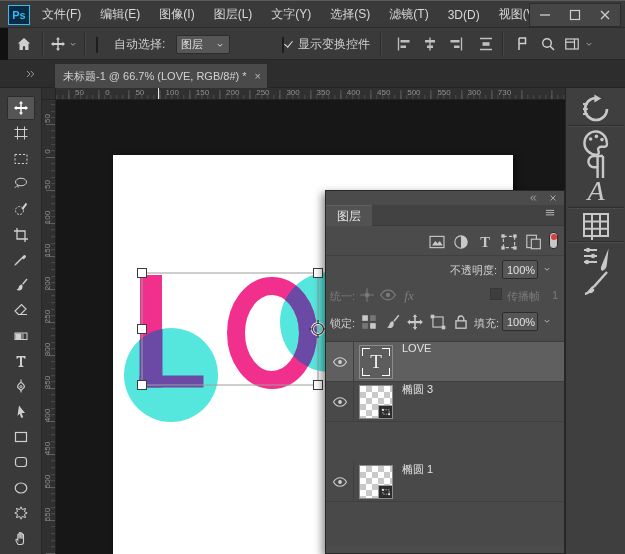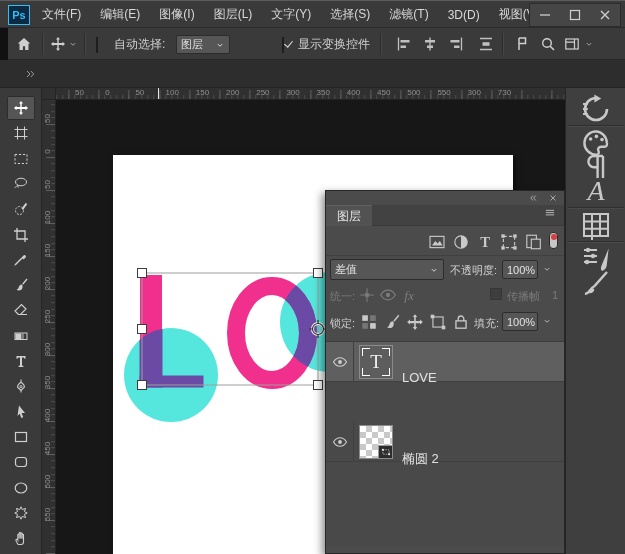--- a/index.html
+++ b/index.html
@@ -79,21 +79,21 @@
   #layer-list{left:0;top:150px;width:238px;height:205px;background:#494949;border-top:1px solid #3c3c3c;}
   .layer-row{position:absolute;left:0;width:238px;height:40px;border-bottom:1px solid #3f3f3f;box-sizing:border-box;}
   .layer-row.selected{background:#5f5f5f;}
   .eye-cell{position:absolute;left:0;top:0;width:27px;height:40px;display:flex;align-items:center;justify-content:center;color:#cfcfcf;border-right:1px solid #404040;}
   .thumb{position:absolute;left:33px;top:3px;width:34px;height:34px;box-sizing:border-box;border:1px solid #8b8b8b;}
   .thumb.checker{background-color:#fff;background-image:linear-gradient(45deg,#c9c9c9 25%,transparent 25%,transparent 75%,#c9c9c9 75%),linear-gradient(45deg,#c9c9c9 25%,transparent 25%,transparent 75%,#c9c9c9 75%);background-size:12px 12px;background-position:0 0,6px 6px;overflow:hidden;}
   .thumb.white{background:#ffffff;}
   .thumb.text-thumb{background:#5d5d5d;display:flex;align-items:center;justify-content:center;color:#f2f2f2;
         font-family:"Liberation Serif",serif;font-size:19px;}
   .badge{position:absolute;right:-1px;bottom:-1px;width:15px;height:14px;background:#2c2c2c;border:1px solid #9a9a9a;box-sizing:border-box;display:flex;align-items:center;justify-content:center;}
-  .layer-name{position:absolute;left:76px;top:28px;font-size:13px;color:#e2e2e2;}
+  .layer-name{position:absolute;left:76px;top:0;font-size:11px;color:#e2e2e2;}
   .row-lock{position:absolute;right:32px;top:11px;color:#c9c9c9;}
   .corner-brackets{position:absolute;inset:2px;}
   .corner-brackets i{position:absolute;width:7px;height:7px;border:1.4px solid #fff;}
   .corner-brackets i:nth-child(1){left:0;top:0;border-right:none;border-bottom:none;}
   .corner-brackets i:nth-child(2){right:0;top:0;border-left:none;border-bottom:none;}
   .corner-brackets i:nth-child(3){left:0;bottom:0;border-right:none;border-top:none;}
   .corner-brackets i:nth-child(4){right:0;bottom:0;border-left:none;border-top:none;}
 
   
   #right-dock{left:565px;top:88px;width:60px;height:466px;background:#3f3f3f;border-left:1px solid #252525;box-sizing:border-box;}
@@ -193,20 +193,24 @@
         <path d="M4.5 6.5 8 10l3.5-3.5" fill="none" stroke="currentColor" stroke-width="1.5"></path>
       </svg>
     </span></div>
 
 <div id="tabbar" class="abs">
   <span class="abs icn small" style="left:24px;top:8px;color:#a8a8a8;" id="tab-expand">
       <svg viewBox="0 0 16 16">
         <path d="M4 4l4 4-4 4M9 4l4 4-4 4" fill="none" stroke="currentColor" stroke-width="1.2"></path>
       </svg>
     </span>
+  <div id="doc-tab" class="abs">
+    <span>未标题-1 @ 66.7% (LOVE, RGB/8#) *</span>
+    <span class="tab-close">×</span>
+  </div>
 </div>
 
 <div id="toolbar" class="abs">
     <div class="abs tool selected" style="top: 8px;">
       <span class="icn">
         <svg viewBox="0 0 16 16">
           <path d="M8 1 6 3.5h1.3V7H3.5V5.7L1 8l2.5 2.3V9h3.8v3.5H6L8 15l2-2.5H8.7V9h3.8v1.3L15 8l-2.5-2.3V7H8.7V3.5H10Z" fill="currentColor"></path>
         </svg>
       </span>
     </div>
@@ -430,28 +434,20 @@
   <div id="lp-tab" class="lp">图层</div>
   <span id="lp-menu" class="lp icn small">
       <svg viewBox="0 0 16 16">
         <path d="M2.5 4.5h11M2.5 7.5h11M2.5 10.5h11" stroke="currentColor" stroke-width="1.2"></path>
       </svg>
     </span>
 
   <span id="filter-switch" class="lp"></span>
   <div class="lp-row-line lp" style="top:64px;"></div>
 
-  <div class="dd lp" style="left:4px;top:68px;width:114px;height:21px;font-size:11px;">
-    <span>差值</span>
-    <span class="icn tiny" id="blend-ch">
-        <svg viewBox="0 0 16 16">
-          <path d="M4.5 6.5 8 10l3.5-3.5" fill="none" stroke="currentColor" stroke-width="1.5"></path>
-        </svg>
-      </span>
-  </div>
   <span class="lbl lp" style="left:124px;top:72px;">不透明度:</span>
   <div class="numbox lp" style="left:176px;top:69px;width:36px;">
     <span>100%</span>
   </div>
   <span class="lp icn tiny" style="left:216px;top:73px;color:#bdbdbd;" id="op-ch">
       <svg viewBox="0 0 16 16">
         <path d="M4.5 6.5 8 10l3.5-3.5" fill="none" stroke="currentColor" stroke-width="1.5"></path>
       </svg>
     </span>
 
@@ -529,37 +525,55 @@
           </svg>
         </div>
         <div class="thumb text-thumb">T<div class="corner-brackets">
             <i></i>
             <i></i>
             <i></i>
             <i></i>
           </div></div>
         <span class="layer-name">LOVE</span>
       </div>
-      <div class="layer-row" style="top: 80px;">
+      <div class="layer-row" style="top: 40px;">
         <div class="eye-cell icn">
           <svg viewBox="0 0 16 16">
             <path d="M1.5 8C3.2 5.1 5.5 3.7 8 3.7S12.8 5.1 14.5 8C12.8 10.9 10.5 12.3 8 12.3S3.2 10.9 1.5 8Z" fill="none" stroke="currentColor" stroke-width="1.1"></path>
             <circle cx="8" cy="8" r="1.9" fill="currentColor"></circle>
           </svg>
         </div>
         <div class="thumb checker">
           <span class="badge icn tiny">
             <svg viewBox="0 0 16 16">
               <rect x="3" y="4.5" width="10" height="7" fill="none" stroke="#e6e6e6" stroke-dasharray="2.5 1.5"></rect>
               <rect x="1.5" y="3" width="3" height="3" fill="#e6e6e6"></rect>
               <rect x="11.5" y="10" width="3" height="3" fill="#e6e6e6"></rect>
             </svg>
           </span>
         </div>
-        <span class="layer-name">椭圆 2</span>
+        <span class="layer-name">椭圆 3</span>
+      </div>
+      <div class="layer-row" style="top: 120px;">
+        <div class="eye-cell icn">
+          <svg viewBox="0 0 16 16">
+            <path d="M1.5 8C3.2 5.1 5.5 3.7 8 3.7S12.8 5.1 14.5 8C12.8 10.9 10.5 12.3 8 12.3S3.2 10.9 1.5 8Z" fill="none" stroke="currentColor" stroke-width="1.1"></path>
+            <circle cx="8" cy="8" r="1.9" fill="currentColor"></circle>
+          </svg>
+        </div>
+        <div class="thumb checker">
+          <span class="badge icn tiny">
+            <svg viewBox="0 0 16 16">
+              <rect x="3" y="4.5" width="10" height="7" fill="none" stroke="#e6e6e6" stroke-dasharray="2.5 1.5"></rect>
+              <rect x="1.5" y="3" width="3" height="3" fill="#e6e6e6"></rect>
+              <rect x="11.5" y="10" width="3" height="3" fill="#e6e6e6"></rect>
+            </svg>
+          </span>
+        </div>
+        <span class="layer-name">椭圆 1</span>
       </div>
     </div>
 <span class="abs filter-ic lp" style="left: 102px;">
       <svg viewBox="0 0 16 16">
         <rect x="1.8" y="3" width="12.4" height="10" fill="none" stroke="currentColor"></rect>
         <path d="M3.5 11l3-4 2 2.4L10.5 7l2.5 4z" fill="currentColor"></path>
       </svg>
     </span>
     <span class="abs filter-ic lp" style="left: 126px;">
       <svg viewBox="0 0 16 16">

